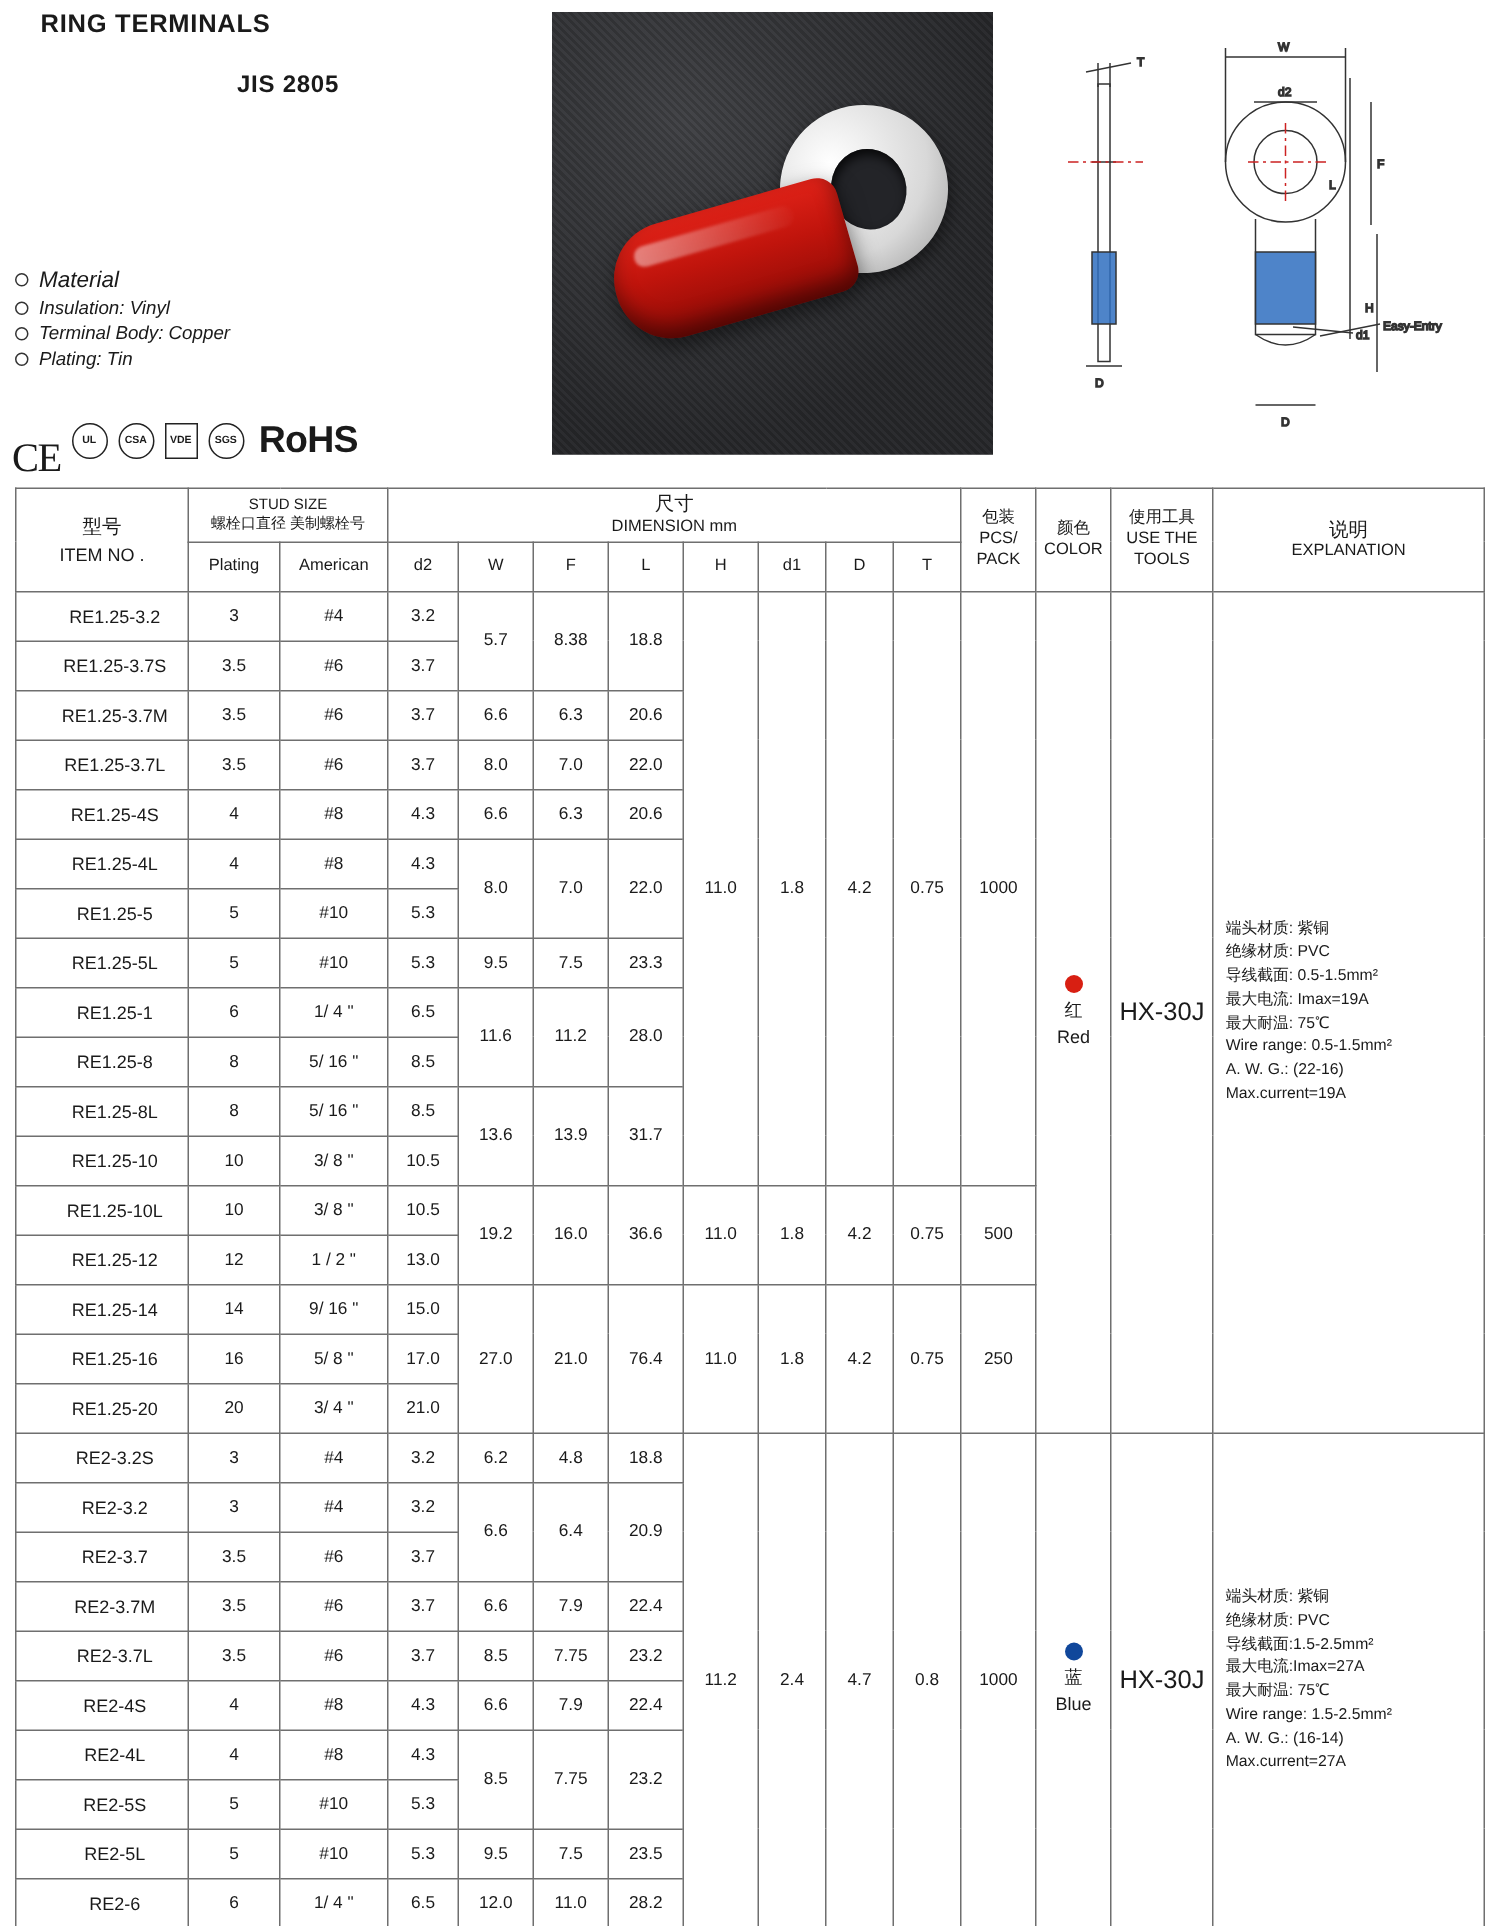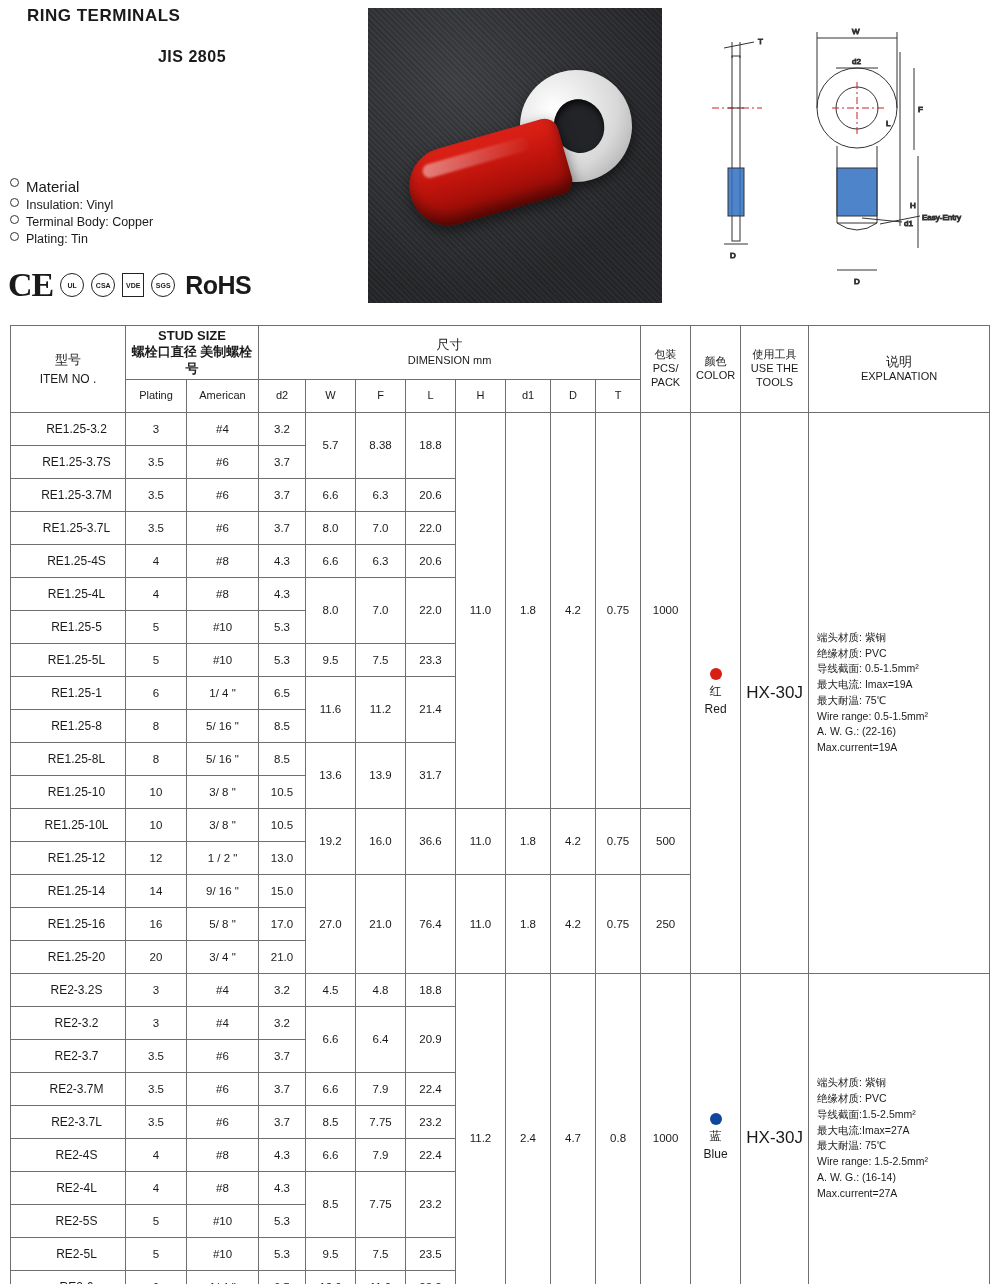--- a/index.html
+++ b/index.html
@@ -18,30 +18,30 @@
 
   .title-block { position:absolute; left:27px; top:6px; width:330px; }
   .title-line1 {
     font-size:17px; font-weight:bold; letter-spacing:0.5px;
   }
   .title-line2 {
     font-size:16px; font-weight:bold; margin-top:22px; letter-spacing:0.5px;text-align:center;
   }
 
   .material-block { position:absolute; left:10px; top:178px; }
-  .mat-row { display:flex; margin-bottom:3px; }
+  .mat-row { display:flex; align-items:center; margin-bottom:3px;font-style:italic; }
   .mat-row .bullet {
     width:9px; height:9px; border:1.4px solid #333; border-radius:50%;
     margin-right:7px; flex:0 0 auto;
   }
   .mat-title { font-size:15px; }
   .mat-text { font-size:12.5px; }
 
   .certs { position:absolute; left:8px; top:266px; display:flex; align-items:center; gap:7px; }
-  .ce-mark { font-size:34px; font-weight:bold; letter-spacing:-1px; font-family:"Liberation Serif", serif; }
+  .ce-mark { font-size:27px; font-weight:normal; letter-spacing:-1px; font-family:"Liberation Serif", serif;margin-top:24px; }
   .cert-circle {
     width:24px; height:24px; border-radius:50%; border:1.6px solid #222;
     display:flex; align-items:center; justify-content:center;
     font-size:7px; font-weight:bold; line-height:1;
   }
   .cert-sq {
     width:22px; height:24px; border:1.6px solid #222;
     display:flex; align-items:center; justify-content:center;
     font-size:7px; font-weight:bold;
   }
@@ -94,21 +94,21 @@
     text-align:center;
     vertical-align:middle;
     padding:2px 1px;
     font-weight:normal;
     height:33px;
   }
   thead td { font-size:11px; line-height:1.25; }
   .hdr-cn { font-size:13px; }
   .itemno { text-align:center; padding-left:18px; font-size:12px; }
   .hdr-item { font-size:12px; line-height:1.5; }
-  .sub { font-size:13px;font-weight:bold; }
+  .sub { font-size:10px; }
   .expl {
     text-align:left; vertical-align:middle; font-size:10.5px; line-height:1.5;
     padding:6px 8px;
   }
   .color-cell { font-size:12px; line-height:1.5; }
   .dot { width:12px; height:12px; border-radius:50%; margin:0 auto 2px; }
   .tools { font-size:17px; }
 </style>
 </head>
 <body>
@@ -365,21 +365,21 @@
           <td>7.5</td>
           <td>23.3</td>
         </tr>
         <tr>
           <td class="itemno">RE1.25-1</td>
           <td>6</td>
           <td>1/ 4 "</td>
           <td>6.5</td>
           <td rowspan="2">11.6</td>
           <td rowspan="2">11.2</td>
-          <td rowspan="2">21.4</td>
+          <td rowspan="2">28.0</td>
         </tr>
         <tr>
           <td class="itemno">RE1.25-8</td>
           <td>8</td>
           <td>5/ 16 "</td>
           <td>8.5</td>
         </tr>
         <tr>
           <td class="itemno">RE1.25-8L</td>
           <td>8</td>
@@ -439,21 +439,21 @@
           <td class="itemno">RE1.25-20</td>
           <td>20</td>
           <td>3/ 4 "</td>
           <td>21.0</td>
         </tr>
         <tr>
           <td class="itemno">RE2-3.2S</td>
           <td>3</td>
           <td>#4</td>
           <td>3.2</td>
-          <td>4.5</td>
+          <td>6.2</td>
           <td>4.8</td>
           <td>18.8</td>
           <td rowspan="10">11.2</td>
           <td rowspan="10">2.4</td>
           <td rowspan="10">4.7</td>
           <td rowspan="10">0.8</td>
           <td rowspan="10">1000</td>
           <td rowspan="10" class="color-cell">
             <div class="dot" style="background: rgb(16, 71, 155);"></div>
             <div>蓝</div>

